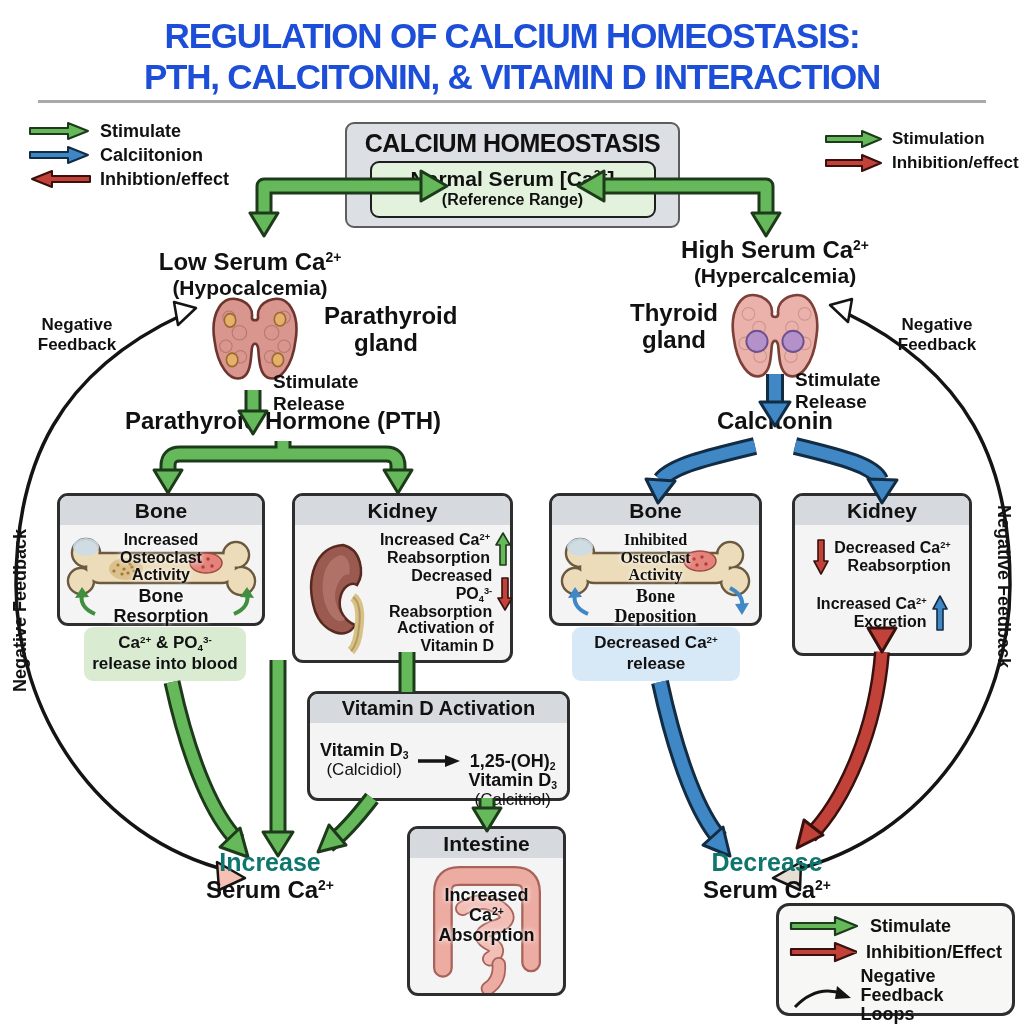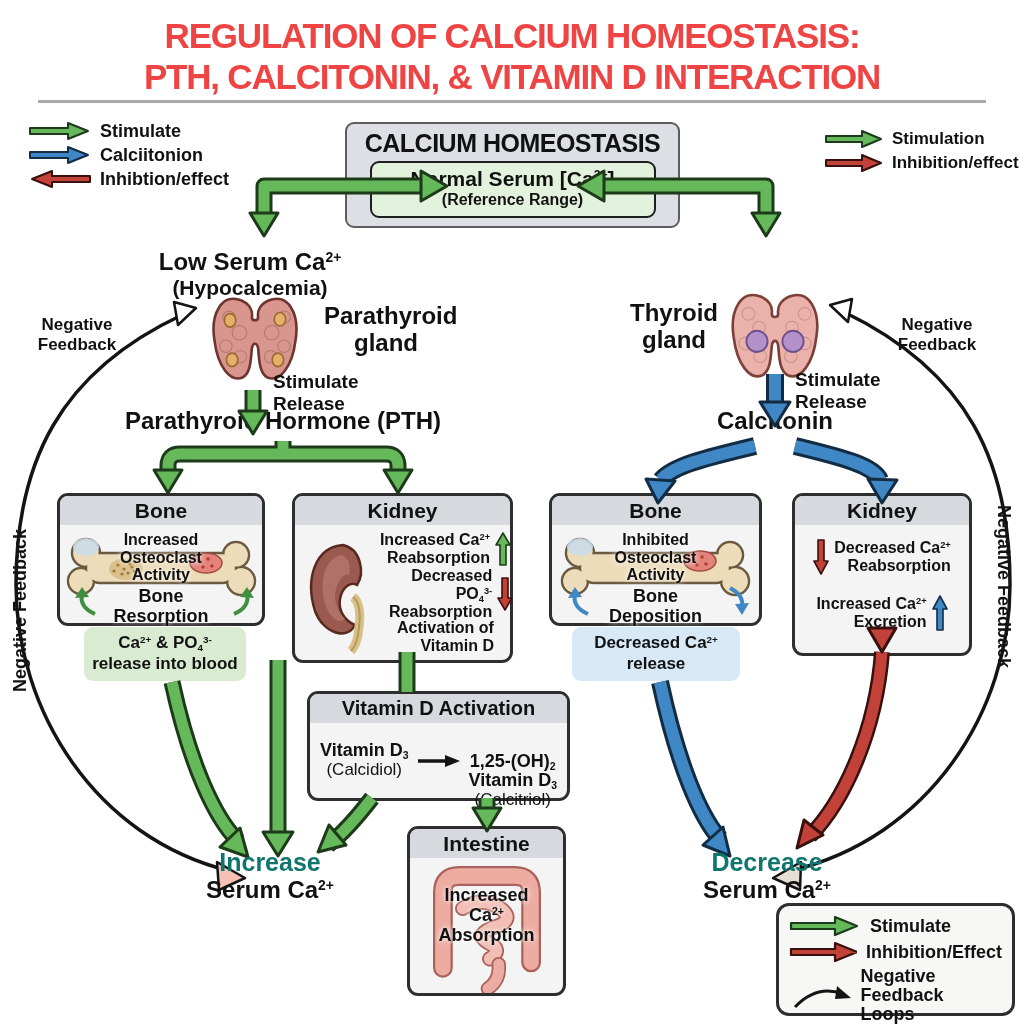--- a/index.html
+++ b/index.html
@@ -4,21 +4,21 @@
 <style>
   html,body{margin:0;padding:0;background:#fff;}
   #stage{position:relative;width:1024px;height:1024px;background:#fff;overflow:hidden;
          font-family:"Liberation Sans","DejaVu Sans",sans-serif;color:#111;}
   .abs{position:absolute;}
   .c{text-align:center;}
   .b{font-weight:bold;}
   .sp{font-size:58%;position:relative;top:-0.55em;font-weight:inherit;}
   .sb{font-size:58%;position:relative;top:0.28em;font-weight:inherit;}
   #title{left:0;top:16px;width:1024px;text-align:center;font-weight:bold;font-size:35px;
-         letter-spacing:-1.2px;line-height:1.17;color:#ef4444;}
+         letter-spacing:-1.2px;line-height:1.17;color:#1d4ed8;}
   #title-rule{left:38px;top:100px;width:948px;height:3px;background:#a9a9a9;}
   .lg-row{display:flex;align-items:center;gap:8px;height:24px;}
   .lg-label{font-weight:bold;font-size:18px;white-space:nowrap;}
   .box{position:absolute;background:#f4f4f5;border:3px solid #2e2e2e;border-radius:11px;box-sizing:border-box;}
   .box-hd{height:29px;background:#d6dade;border-radius:8px 8px 0 0;text-align:center;
           font-weight:bold;font-size:21px;line-height:29px;}
   .box-bd{position:relative;width:100%;box-sizing:border-box;}
   .note{position:absolute;border-radius:9px;text-align:center;font-weight:bold;font-size:17px;
         line-height:1.25;padding-top:5px;box-sizing:border-box;}
   .big-label{font-weight:bold;font-size:24px;line-height:1.12;text-align:center;}
@@ -91,20 +91,24 @@
     <div class="c b" style="font-size:25px;margin-top:5px;letter-spacing:-0.5px;">CALCIUM HOMEOSTASIS</div>
     <div style="margin:3px auto 0;width:286px;height:57px;background:#e3f2dc;border:2.5px solid #1e1e1e;border-radius:9px;text-align:center;box-sizing:border-box;">
       <div class="b" style="font-size:21px;margin-top:4px;"><span>Normal Serum [Ca</span><span class="sp">2+</span><span>]</span></div>
       <div class="b" style="font-size:16px;">(Reference Range)</div>
     </div>
   </div>
 
   <div class="abs big-label" style="left:115px;top:249px;width:270px;">
     <div><span>Low Serum Ca</span><span class="sp">2+</span></div>
     <div style="font-size:21px;">(Hypocalcemia)</div>
+  </div>
+  <div class="abs big-label" style="left:640px;top:237px;width:270px;">
+    <div><span>High Serum Ca</span><span class="sp">2+</span></div>
+    <div style="font-size:21px;">(Hypercalcemia)</div>
   </div>
 
   <svg class="abs" style="left:203px;top:286px;" width="104" height="104" viewBox="0 0 100 100">
     <path d="M 37,14 C 18,6 7,27 11,52 C 14,77 26,93 38,88 C 46,84 46,70 47,60 C 48,54 52,54 53,60 C 54,70 54,84 62,88 C 74,93 86,77 89,52 C 93,27 82,6 63,14 C 56,17 52,23 53,30 C 53,34 47,34 47,30 C 48,23 44,17 37,14 Z" fill="#d8968e" stroke="#6e352f" stroke-width="2.5"></path>
     <g stroke="#7a3d36" stroke-width="1" fill="none" opacity="0.35">
       <circle cx="25" cy="30" r="6"></circle>
         <circle cx="35" cy="45" r="7"></circle>
         <circle cx="22" cy="58" r="6"></circle>
         <circle cx="36" cy="68" r="6"></circle>
       <circle cx="66" cy="45" r="7"></circle>
@@ -232,21 +236,21 @@
     </div>
   </div>
 
   <div class="note" style="left:84px;top:627px;width:162px;height:54px;background:#d9ecd2;">
     <div><span>Ca</span><span class="sp">2+</span><span> &amp; PO</span><span class="sb">4</span><span class="sp">3-</span></div>
     <div>release into blood</div>
   </div>
 
   <div class="box" style="left:549px;top:493px;width:213px;height:133px;">
     <div class="box-hd">Bone</div>
-    <div class="box-bd" style="height:88px;">
+    <div class="box-bd" style="height:88px;font-family:Liberation Serif, serif;">
       <svg class="abs" style="left:6px;top:4px;" width="196" height="78" viewBox="0 0 196 78">
         <g stroke="#6b5a40" stroke-width="2.5" fill="#ecdcba">
           <circle cx="22" cy="24" r="14"></circle>
             <circle cx="17" cy="52" r="13"></circle>
           <circle cx="172" cy="26" r="13"></circle>
             <circle cx="177" cy="52" r="14"></circle>
           <rect x="22" y="24" width="150" height="30" rx="14"></rect>
         </g>
         <g fill="#ecdcba" stroke="none">
           <circle cx="22" cy="24" r="12.5"></circle>

